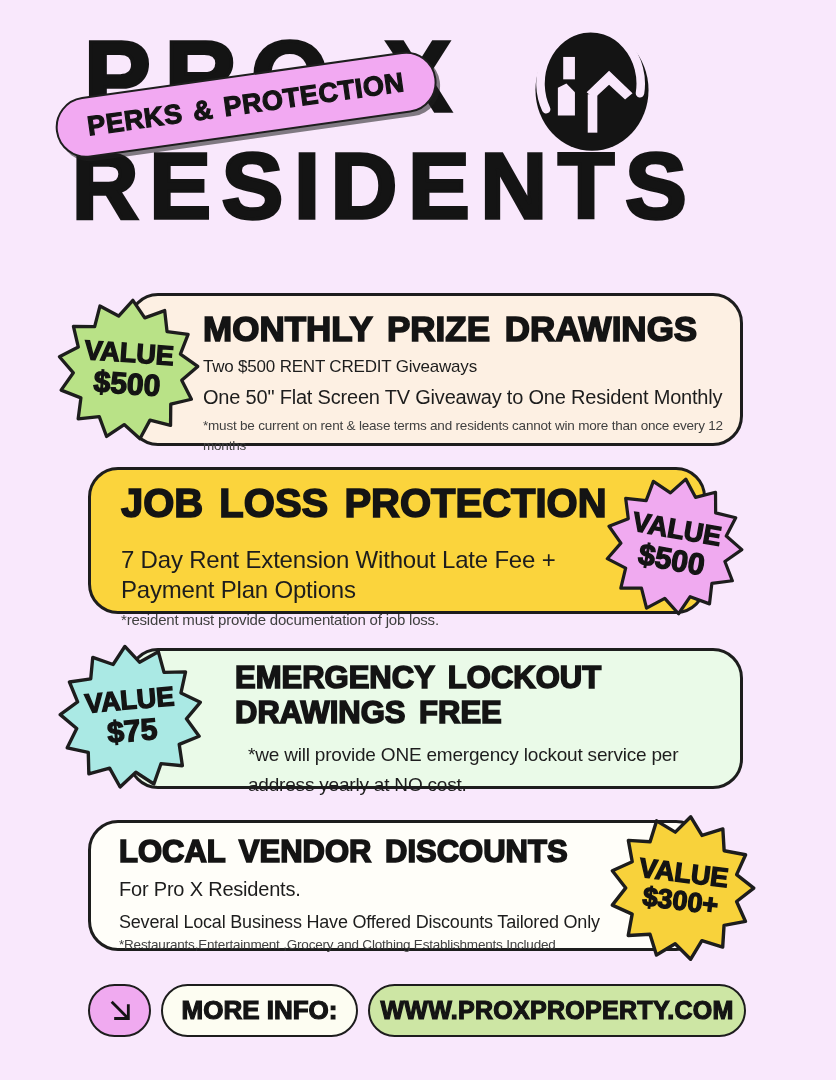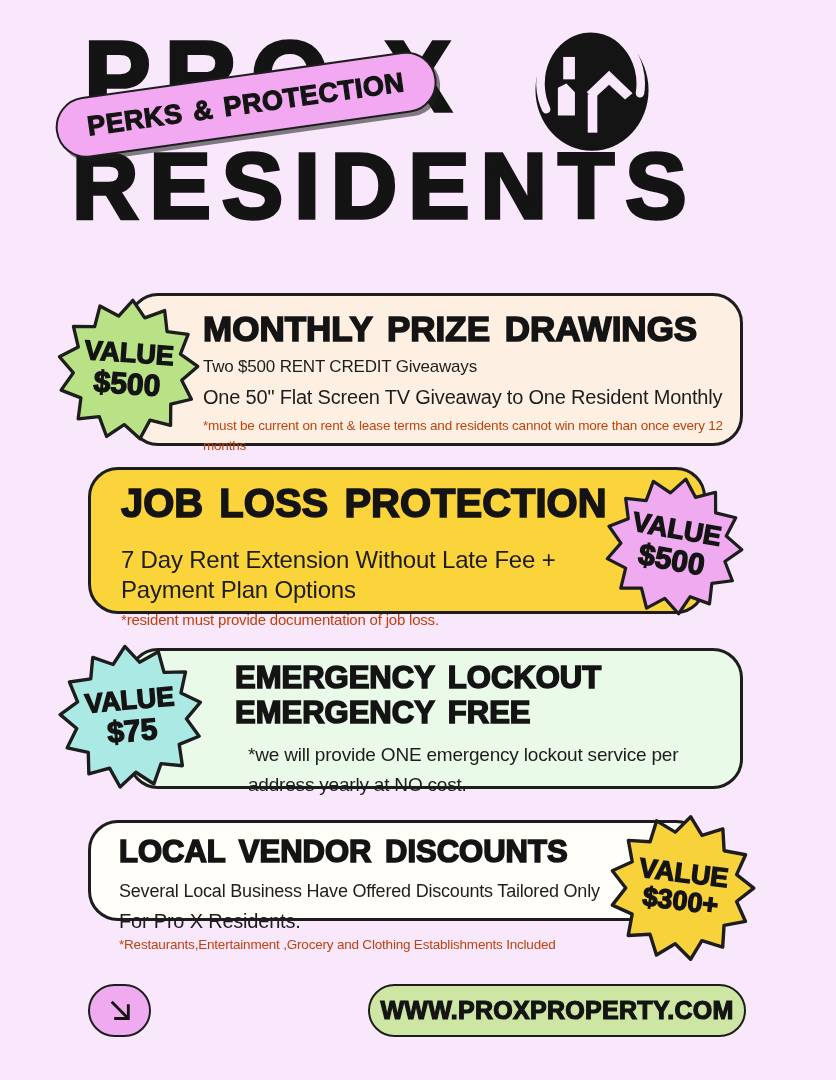--- a/index.html
+++ b/index.html
@@ -22,26 +22,26 @@
     padding:13px 30px;transform:rotate(-8deg);transform-origin:left center;
     box-shadow:3px 4px 0 rgba(30,30,30,0.55);
     font-size:27px;letter-spacing:0.5px;word-spacing:3px;
   }
   .logo{position:absolute;left:528px;top:26px;width:128px;height:126px;}
   
   .card{position:absolute;border:3px solid #1d1d1d;border-radius:30px;box-sizing:border-box;}
   .card1{left:128px;top:293px;width:615px;height:153px;background:#fdf0e3;padding:13px 16px 25px 72px;}
   .card2{left:88px;top:467px;width:618px;height:147px;background:#fbd43c;padding:11px 140px 10px 30px;}
   .card3{left:128px;top:648px;width:615px;height:141px;background:#eafae8;padding:10px 16px 10px 104px;}
-  .card4{left:88px;top:820px;width:618px;height:101px;background:#fffef9;padding:12px 120px 10px 28px;}
+  .card4{left:88px;top:820px;width:618px;height:131px;background:#fffef9;padding:12px 120px 10px 28px;}
   .t35{font-size:35px;}
   .t40{font-size:40px;}
   .t33{font-size:31px;}
   .body-line{color:#1d1d1d;white-space:nowrap;letter-spacing:-0.2px;}
-  .fine{color:#c2410c;letter-spacing:-0.2px;}
+  .fine{color:#404040;letter-spacing:-0.2px;}
   .c1-l1{font-size:17px;margin-top:9px;}
   .c1-l2{font-size:20px;margin-top:9px;}
   .c1-fine{font-size:13.5px;margin-top:7px;line-height:1.5;max-width:545px;}
   .c2-l1{font-size:24px;margin-top:20px;}
   .c2-l2{font-size:24px;margin-top:2px;}
   .c2-fine{font-size:15px;margin-top:7px;}
   .c3-body{margin-left:13px;margin-top:10px;font-size:19px;line-height:1.55;}
   .c4-l1{font-size:18px;margin-top:11px;}
   .c4-l2{font-size:20px;margin-top:8px;}
   .c4-fine{font-size:13.5px;margin-top:4px;}
@@ -123,55 +123,58 @@
         <polygon class="burst" points="50.00,1.50 59.09,13.10 72.54,7.06 75.20,21.56 89.91,22.45 85.53,36.53 98.15,44.15 87.72,54.58 95.35,67.20 81.27,71.59 82.16,86.30 67.66,83.65 61.61,97.09 50.00,88.00 38.39,97.09 32.34,83.65 17.84,86.30 18.73,71.59 4.65,67.20 12.28,54.58 1.85,44.15 14.47,36.53 10.09,22.45 24.80,21.56 27.46,7.06 40.91,13.10"></polygon>
       </svg>
     <div class="burst-label display">
       <div class="bl1">VALUE</div>
       <div class="bl2">$500</div>
     </div>
   </div>
 
   <div class="card card3">
     <div class="display card-title t33">EMERGENCY LOCKOUT</div>
-    <div class="display card-title t33">EMERGENCY FREE</div>
+    <div class="display card-title t33">DRAWINGS FREE</div>
     <div class="c3-body">
       <div class="body-line">*we will provide ONE emergency lockout service per</div>
       <div class="body-line">address yearly at NO cost.</div>
     </div>
   </div>
   <div class="burst burst3">
     <svg viewBox="0 0 100 100">
         <polygon class="burst" points="50.00,1.50 59.09,13.10 72.54,7.06 75.20,21.56 89.91,22.45 85.53,36.53 98.15,44.15 87.72,54.58 95.35,67.20 81.27,71.59 82.16,86.30 67.66,83.65 61.61,97.09 50.00,88.00 38.39,97.09 32.34,83.65 17.84,86.30 18.73,71.59 4.65,67.20 12.28,54.58 1.85,44.15 14.47,36.53 10.09,22.45 24.80,21.56 27.46,7.06 40.91,13.10"></polygon>
       </svg>
     <div class="burst-label display">
       <div class="bl1">VALUE</div>
       <div class="bl2">$75</div>
     </div>
   </div>
 
   <div class="card card4">
     <div class="display card-title t33">LOCAL VENDOR DISCOUNTS</div>
+    <div class="body-line c4-l2">For Pro X Residents.</div>
     <div class="body-line c4-l1">Several Local Business Have Offered Discounts Tailored Only</div>
-    <div class="body-line c4-l2">For Pro X Residents.</div>
     <div class="fine c4-fine">*Restaurants,Entertainment ,Grocery and Clothing Establishments Included</div>
   </div>
   <div class="burst burst4">
     <svg viewBox="0 0 100 100">
         <polygon class="burst" points="50.00,1.50 59.09,13.10 72.54,7.06 75.20,21.56 89.91,22.45 85.53,36.53 98.15,44.15 87.72,54.58 95.35,67.20 81.27,71.59 82.16,86.30 67.66,83.65 61.61,97.09 50.00,88.00 38.39,97.09 32.34,83.65 17.84,86.30 18.73,71.59 4.65,67.20 12.28,54.58 1.85,44.15 14.47,36.53 10.09,22.45 24.80,21.56 27.46,7.06 40.91,13.10"></polygon>
       </svg>
     <div class="burst-label display">
       <div class="bl1">VALUE</div>
       <div class="bl2">$300+</div>
     </div>
   </div>
 
   <div class="pill arrow-pill">
     <svg width="40" height="40" viewBox="0 0 48 48">
       <line x1="14" y1="13" x2="33" y2="32" stroke="#141414" stroke-width="3.4"></line>
       <polyline points="34,16 34,33 17,33" fill="none" stroke="#141414" stroke-width="3.4"></polyline>
     </svg>
   </div>
+  <div class="pill info-pill display pill-text">
+    <span>MORE INFO:</span>
+  </div>
   <div class="pill site-pill display pill-text">
     <span>WWW.PROXPROPERTY.COM</span>
   </div>
 
 </div>
 
 </body></html>

